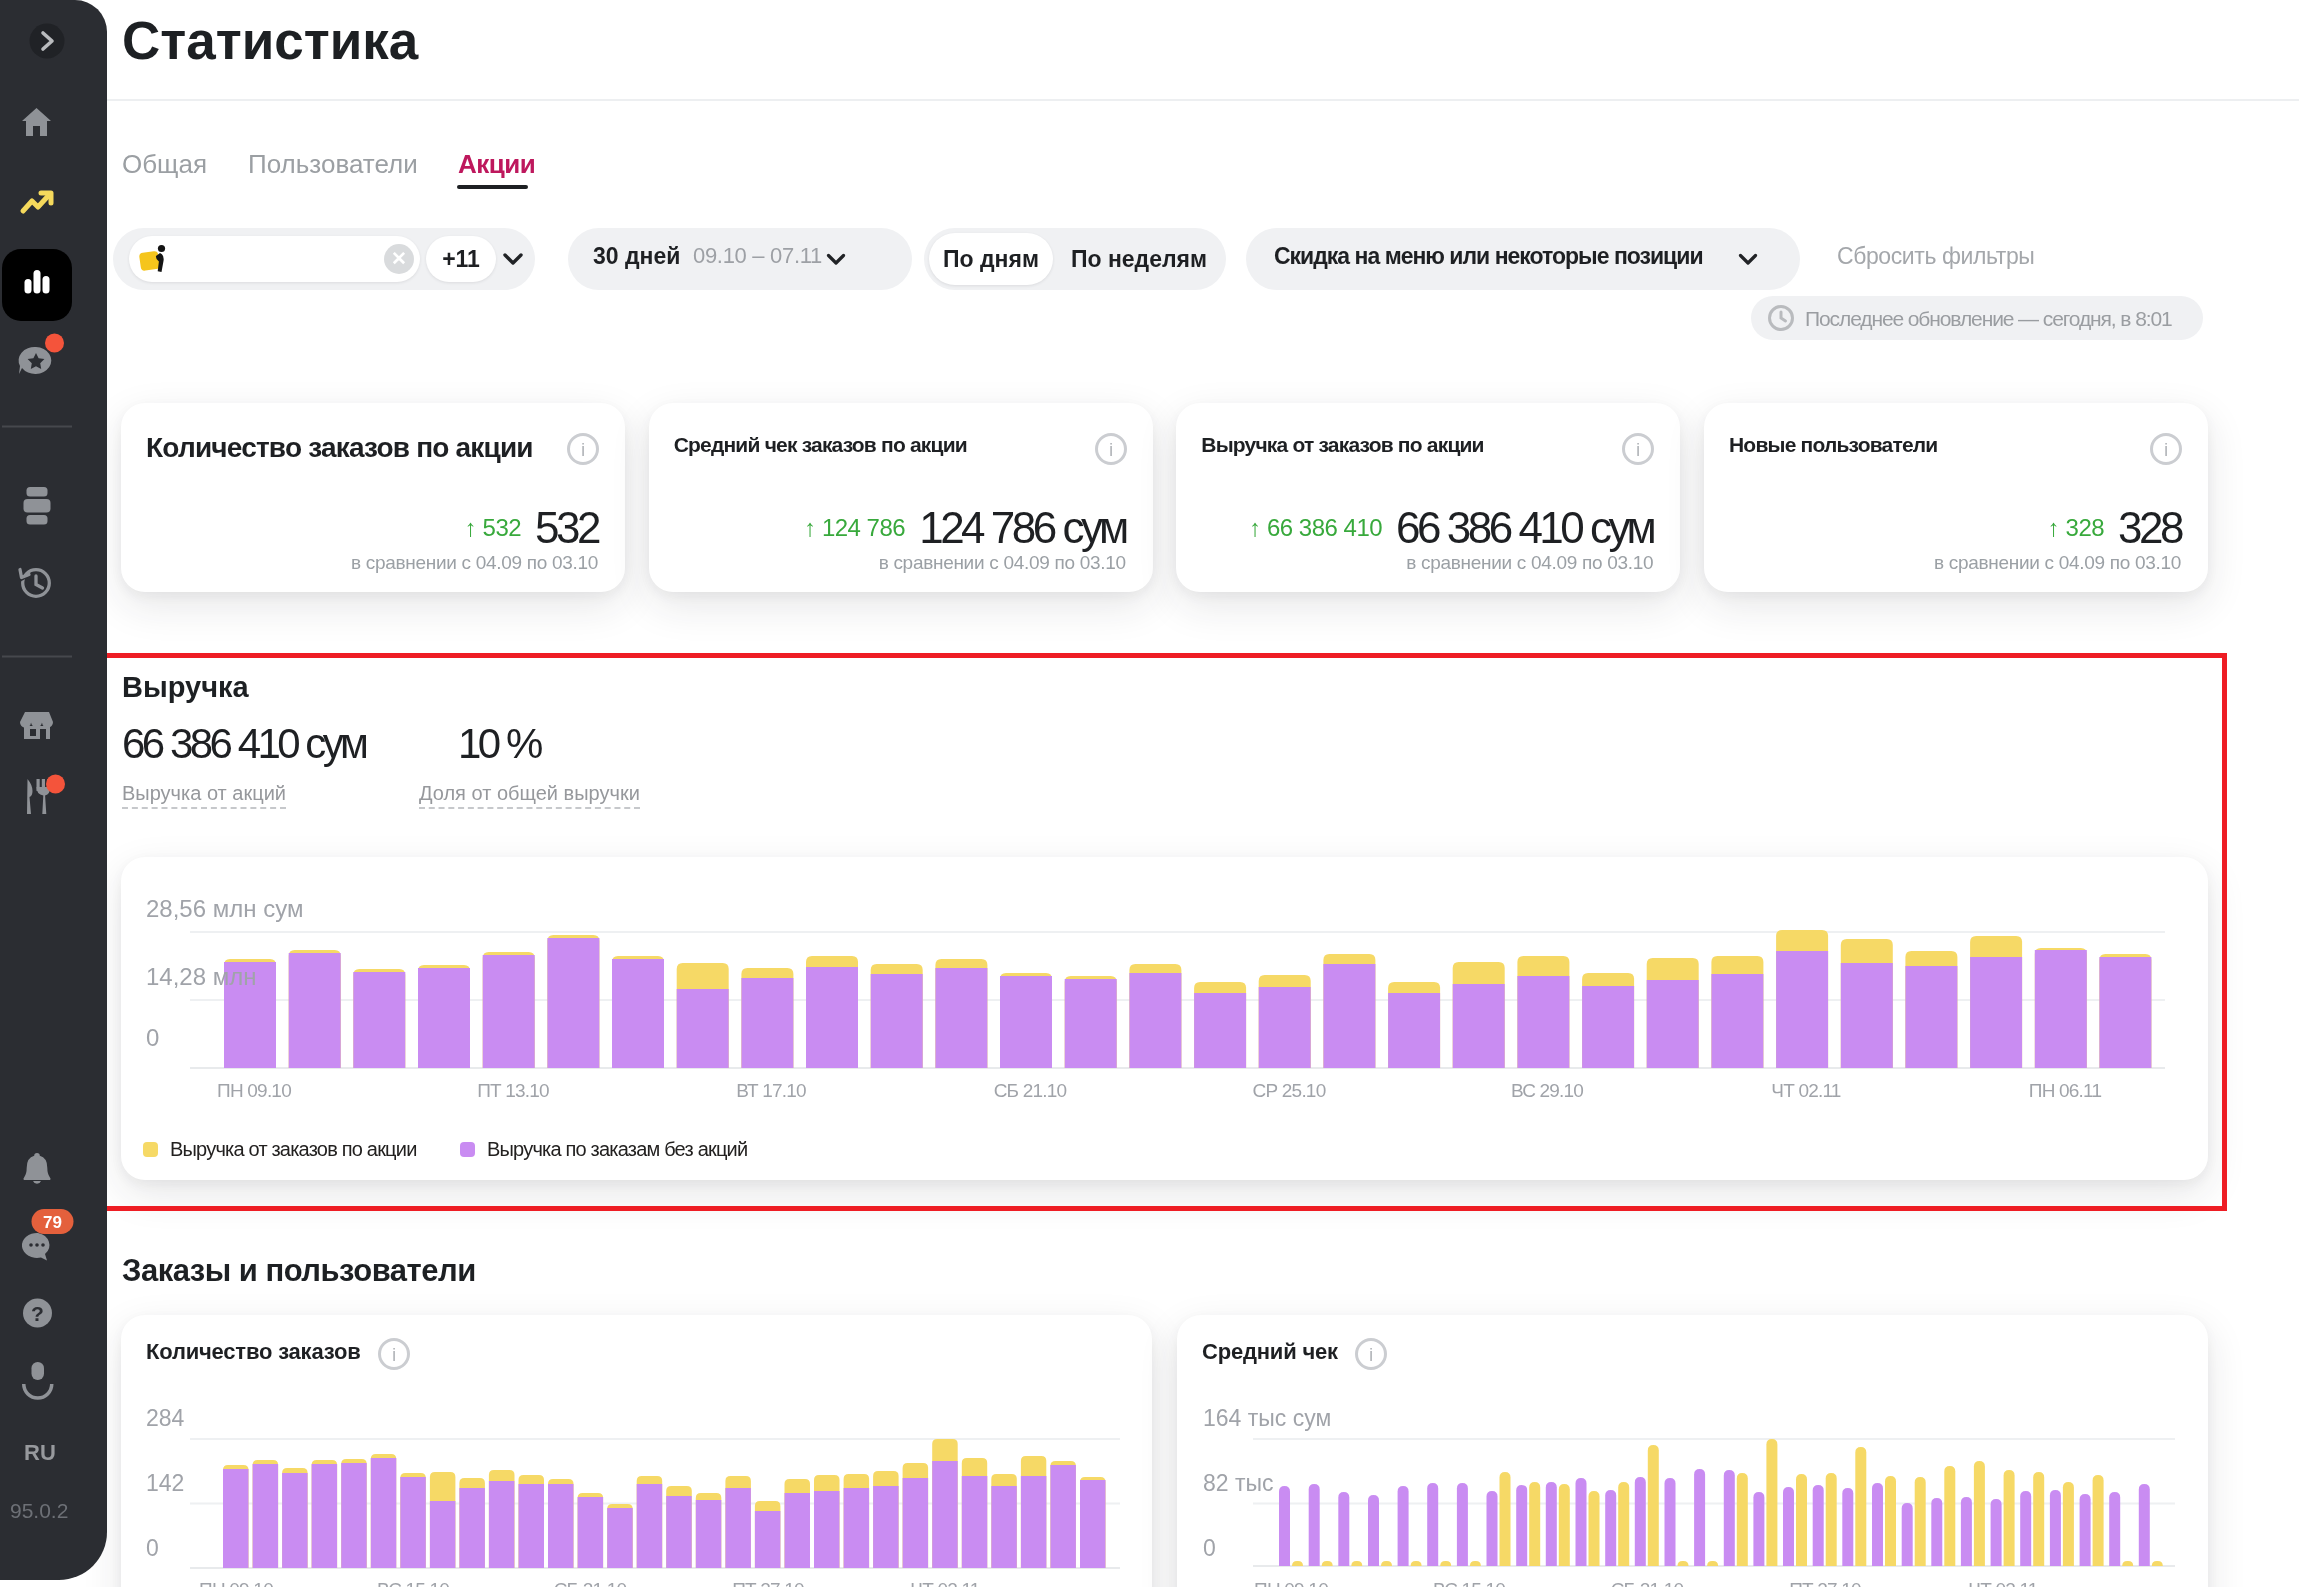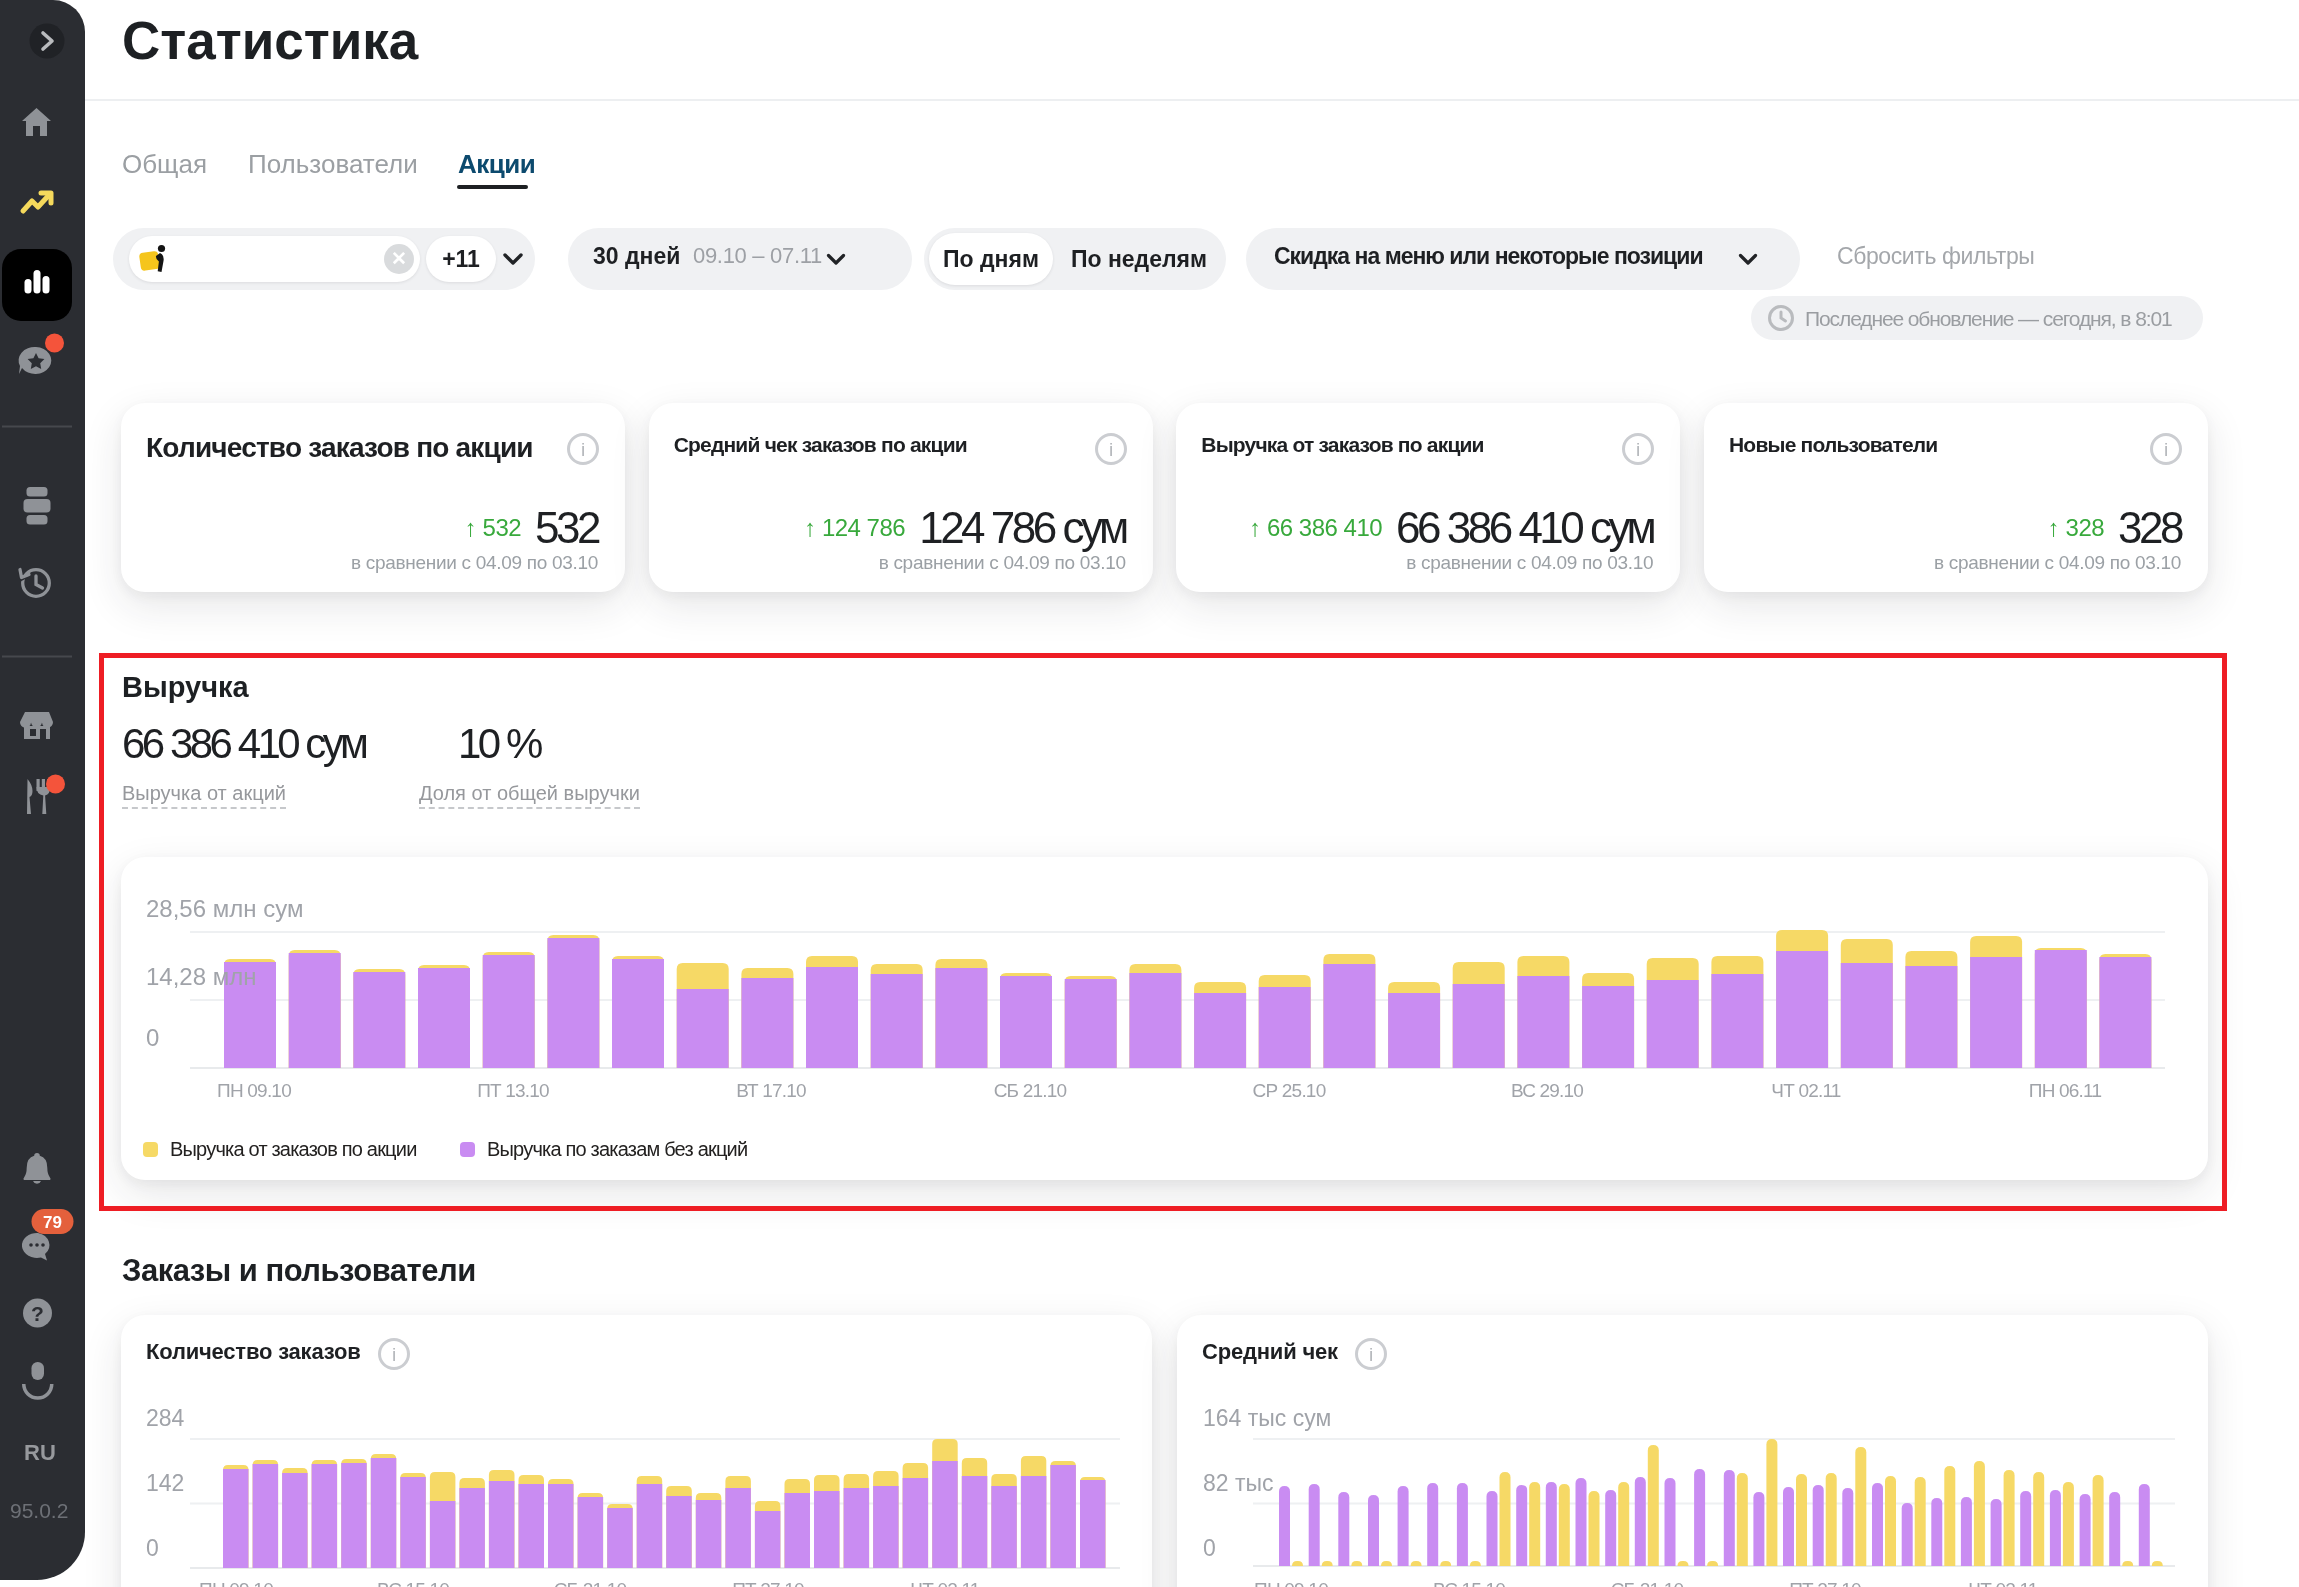--- a/index.html
+++ b/index.html
@@ -1,24 +1,24 @@
 <!DOCTYPE html>
 <html lang="ru"><head>
 <meta charset="utf-8">
 <style>
 * { margin:0; padding:0; box-sizing:border-box; }
 html,body { width:2299px; height:1587px; overflow:hidden; background:#fff;
   font-family:"Liberation Sans", sans-serif; position:relative; }
 .abs { position:absolute; }
-.sidebar { position:absolute; left:0; top:0; width:85px; height:1580px;
+.sidebar { position:absolute; left:0; top:0; width:107px; height:1580px;
   background:#2b2d32; border-radius:0 32px 48px 0; z-index:5; }
 .main-divider { position:absolute; left:85px; top:99px; width:2214px; height:2px; background:#edeff1; }
 h1.title { position:absolute; left:122px; top:14px; font-size:53px; line-height:1; font-weight:700; color:#1d2023; }
 .tab { position:absolute; top:151px; font-size:26px; line-height:1; color:#9b9fa3; }
-.tab.active { color:#0c4a6e; font-weight:700; letter-spacing:-0.5px; }
+.tab.active { color:#be185d; font-weight:700; letter-spacing:-0.5px; }
 .tab-underline { position:absolute; left:457px; top:185px; width:71px; height:4px; border-radius:2px; background:#1d2023; }
 .pill { position:absolute; top:228px; height:62px; border-radius:31px; background:#f0f1f3; }
 .ptxt { position:absolute; top:245px; line-height:1; font-size:23px; white-space:nowrap; }
 .whitebox { position:absolute; background:#fff; border-radius:23px; box-shadow:0 1px 3px rgba(40,44,50,0.10); }
 .card { position:absolute; background:#fff; border-radius:24px;
   box-shadow:0 14px 40px rgba(33,39,49,0.11), 0 4px 12px rgba(33,39,49,0.05); }
 .ctitle { position:absolute; left:25px; top:26px; font-size:22px; line-height:1; font-weight:700; color:#1e2023; letter-spacing:-0.2px; }
 .cinfo { position:absolute; right:25px; top:29px; }
 .cval { position:absolute; right:27px; top:103px; line-height:1; white-space:nowrap; text-align:right; }
 .cval .green { color:#38a93c; font-size:24px; letter-spacing:-0.5px; margin-right:14px; position:relative; top:-7px; }

